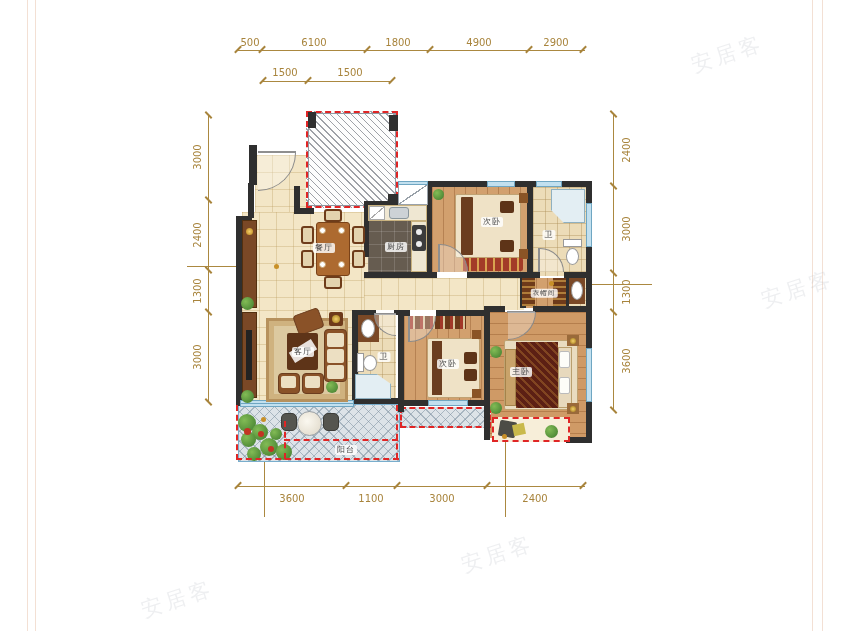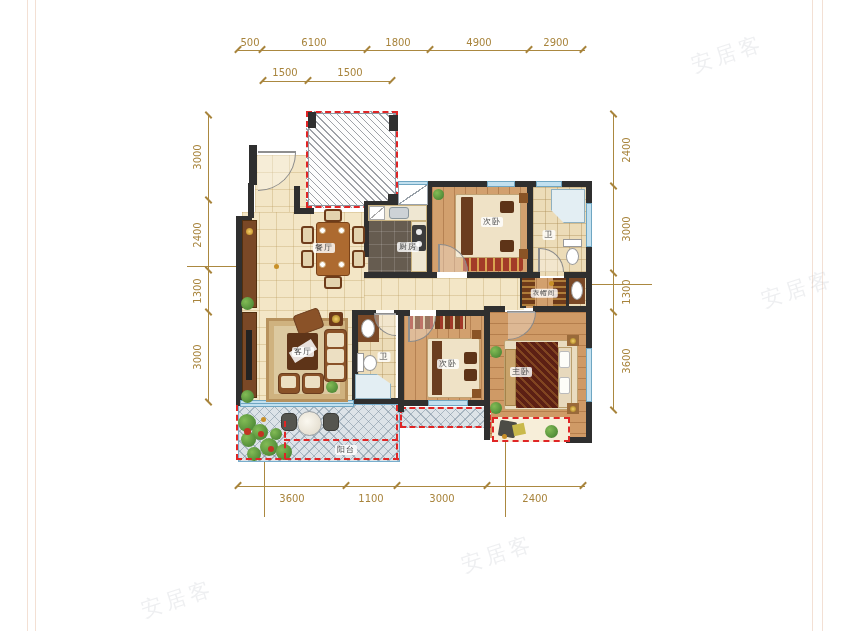--- a/index.html
+++ b/index.html
@@ -208,21 +208,21 @@
   <div class="plant" style="left:241px;top:297px;width:13px;height:13px"></div>
   <div class="plant" style="left:241px;top:390px;width:13px;height:13px"></div>
 
   <div class="furn" style="left:368px;top:205px;width:59px;height:16px;background:#efe7d2;border:1px solid #c9b27f"></div>
   <div class="furn" style="left:369px;top:206px;width:16px;height:14px;background:linear-gradient(to bottom right,transparent 47%,#aaa 47%,#aaa 53%,transparent 53%),#fff;border:1px solid #aaa"></div>
   <div class="furn" style="left:389px;top:207px;width:20px;height:12px;background:#cdd2d6;border:1px solid #8a969c;border-radius:3px"></div>
   <div class="furn" style="left:411px;top:221px;width:16px;height:51px;background:#efe7d2;border:1px solid #c9b27f"></div>
   <div class="furn" style="left:412px;top:225px;width:14px;height:26px;background:#3c3c3c;border-radius:2px"></div>
   <div class="furn" style="left:416px;top:229px;width:6px;height:6px;background:#eee;border-radius:50%"></div>
   <div class="furn" style="left:416px;top:241px;width:6px;height:6px;background:#eee;border-radius:50%"></div>
-  <span class="rl" style="left:408px;top:247px">厨房</span>
+  <span class="rl" style="left:396px;top:247px">厨房</span>
 
   <div class="plant" style="left:433px;top:189px;width:11px;height:11px"></div>
   <div class="furn" style="left:455px;top:194px;width:66px;height:64px;background:#efe2c6;border:1px solid #c0a273;border-radius:2px"></div>
   <div class="furn" style="left:461px;top:197px;width:12px;height:58px;background:#6b3d1f;border-radius:1px"></div>
   <div class="furn" style="left:500px;top:201px;width:14px;height:12px;background:#5e3418;border-radius:2px"></div>
   <div class="furn" style="left:500px;top:240px;width:14px;height:12px;background:#5e3418;border-radius:2px"></div>
   <div class="furn" style="left:519px;top:193px;width:9px;height:10px;background:#8a5426"></div>
   <div class="furn" style="left:519px;top:249px;width:9px;height:10px;background:#8a5426"></div>
   <div class="furn" style="left:461px;top:258px;width:62px;height:13px;background:repeating-linear-gradient(90deg,rgba(230,190,90,.8) 0 2px,transparent 2px 8px),#a33c28;border-radius:2px"></div>
   <span class="rl" style="left:492px;top:222px">次卧</span>

